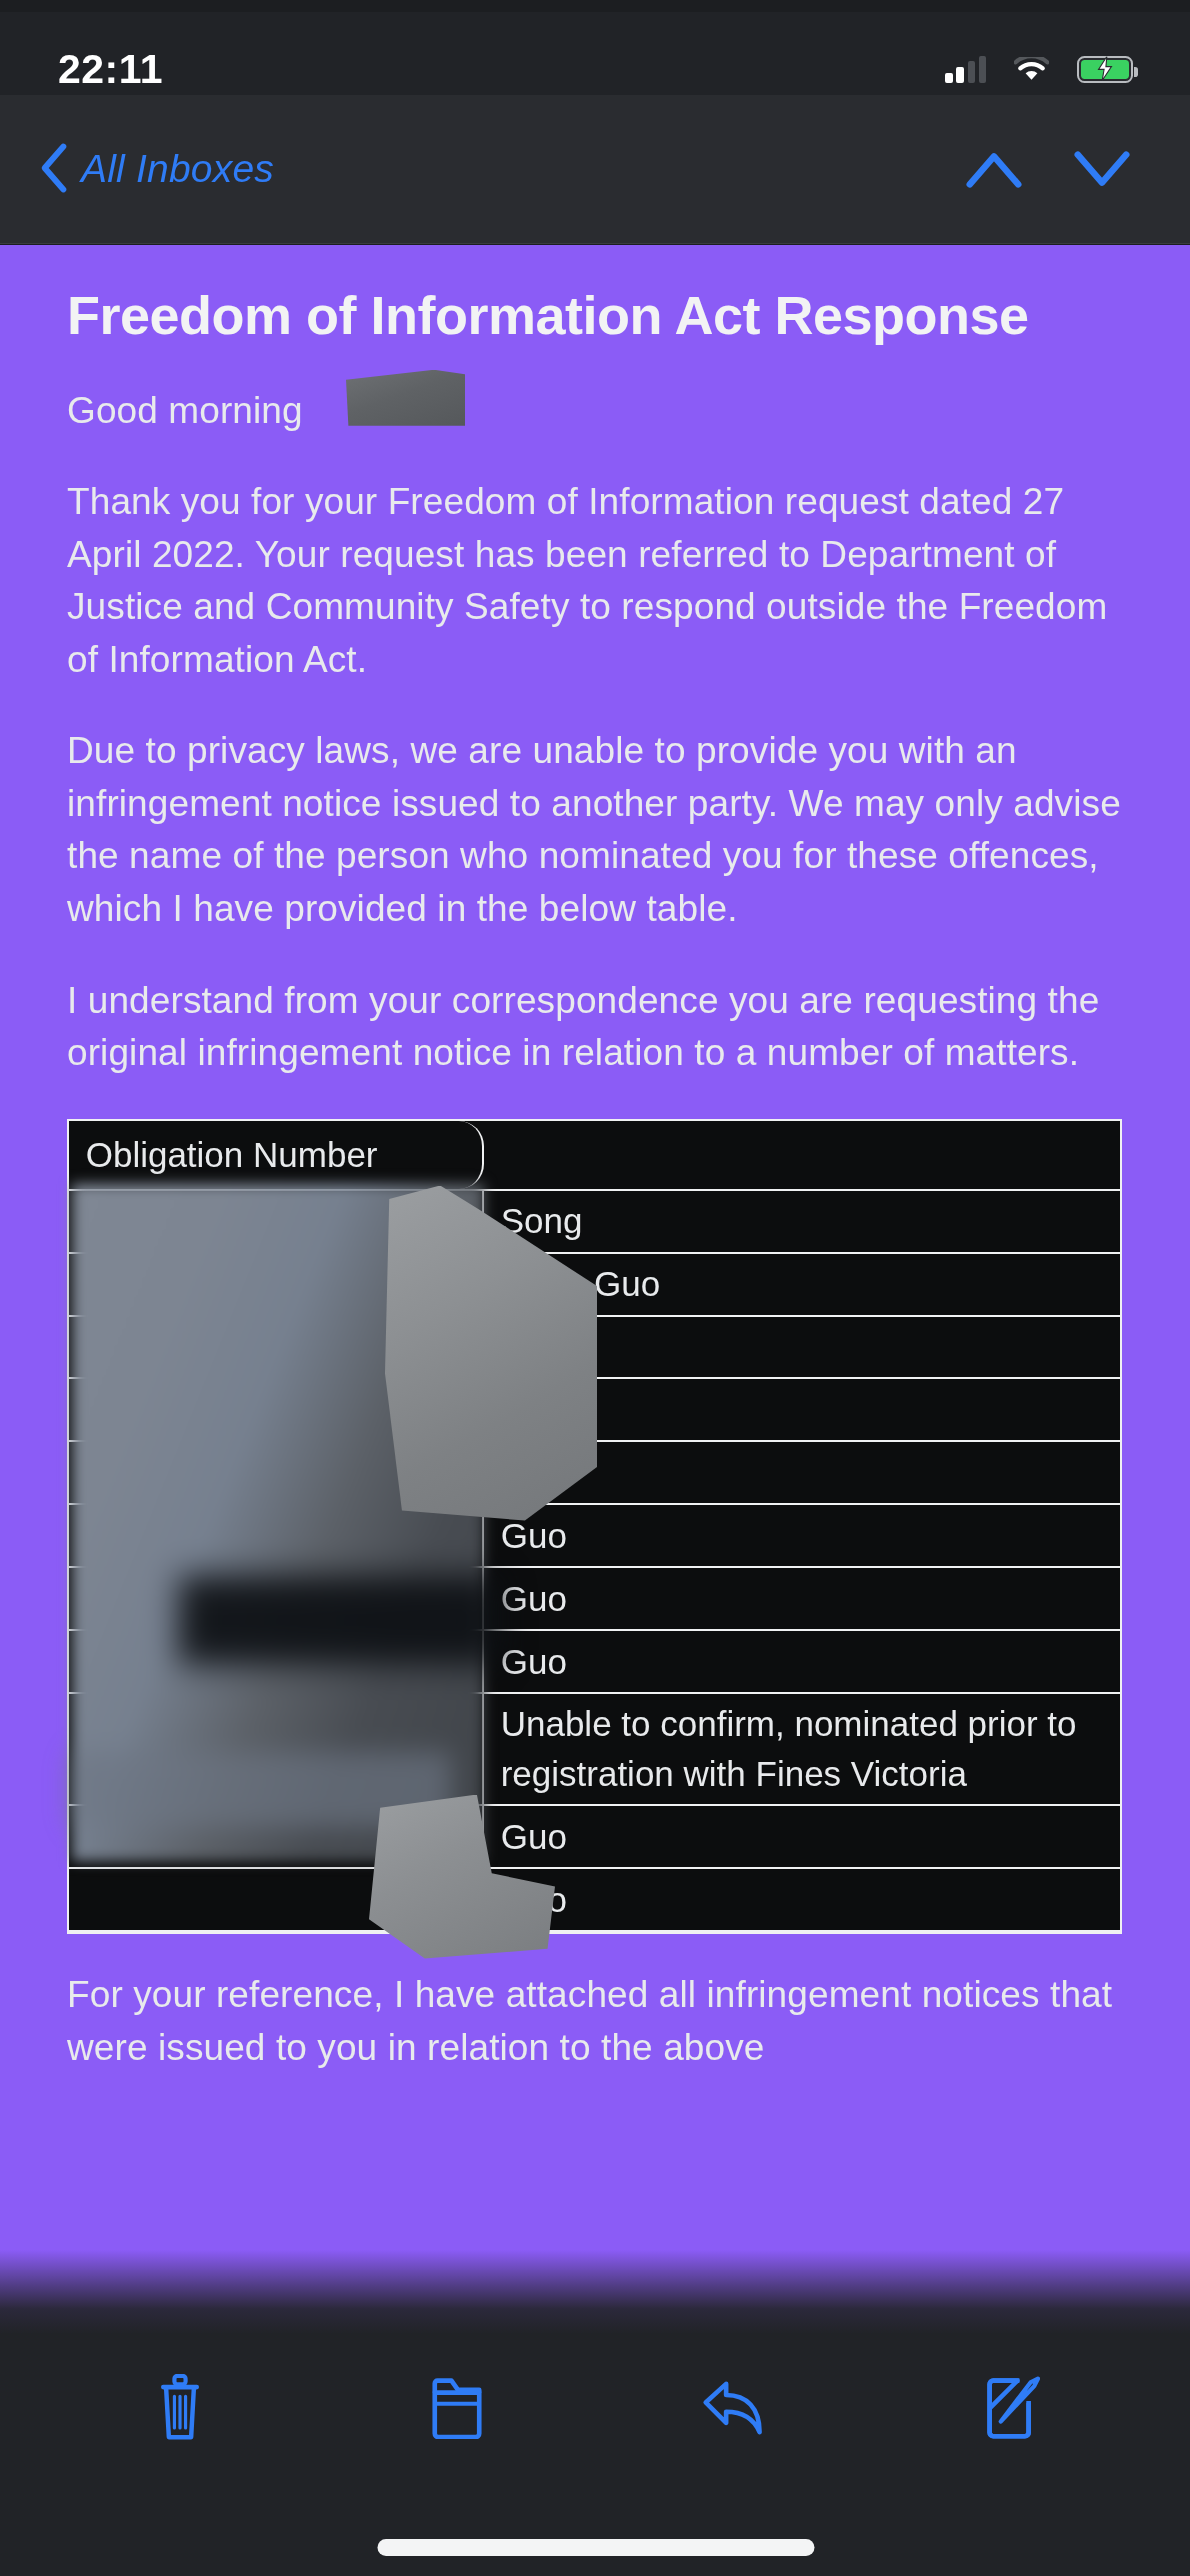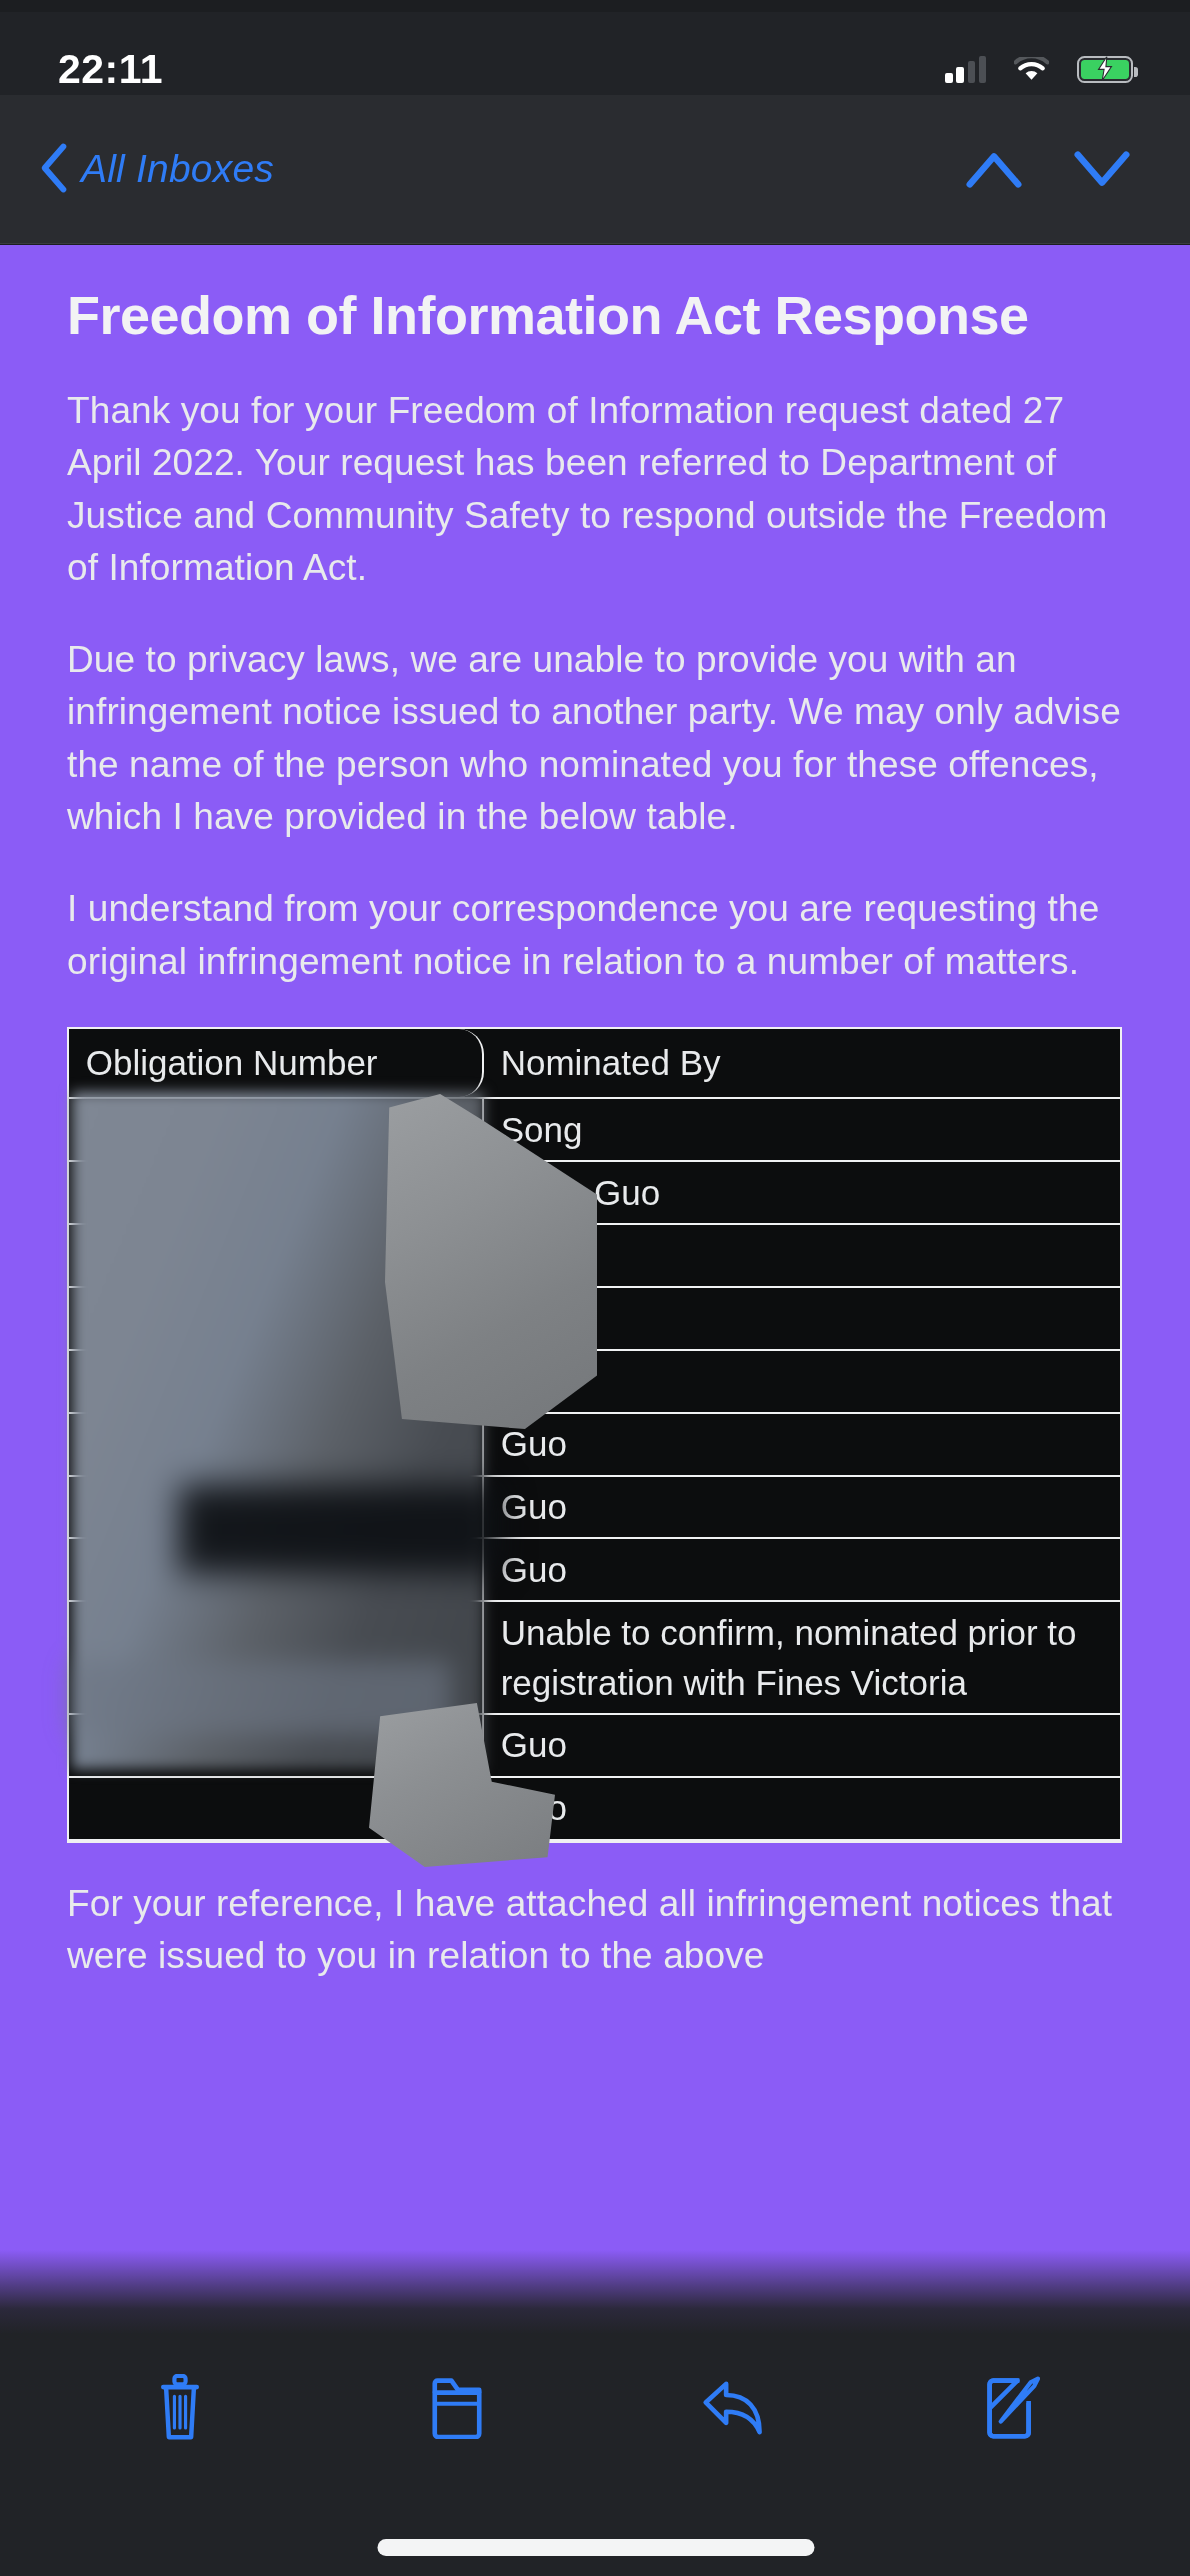--- a/index.html
+++ b/index.html
@@ -236,29 +236,34 @@
           <path d="M6 6 L32 36 L58 6" stroke="#2f7cf6" stroke-width="7" fill="none" stroke-linecap="round" stroke-linejoin="round"></path>
         </svg>
       </span>
     </div>
   </div>
 
   <div class="mail-body">
 
     <div class="mail-title">Freedom of Information Act Response</div>
 
+    <div class="para">
+      <span class="greet-row">
+        <span>Good morning</span>
+        <span class="redact-greet"></span>
+      </span>
+    </div>
 
     <div class="para">Thank you for your Freedom of Information request dated 27 April 2022. Your request has been referred to Department of Justice and Community Safety to respond outside the Freedom of Information Act.</div>
     <div class="para">Due to privacy laws, we are unable to provide you with an infringement notice issued to another party. We may only advise the name of the person who nominated you for these offences, which I have provided in the below table.</div>
     <div class="para">I understand from your correspondence you are requesting the original infringement notice in relation to a number of matters.</div>
 
     <div class="fi-table">
       <div class="fi-row header">
         <div class="fi-cell-num">Obligation Number</div>
-        <div class="fi-cell-name">Nominated By</div>
       </div>
 
       <div class="fi-row">
         <div class="fi-cell-num"></div>
         <div class="fi-cell-name">Song</div>
       </div>
       <div class="fi-row">
         <div class="fi-cell-num"></div>
         <div class="fi-cell-name">Chen Guo</div>
       </div>

